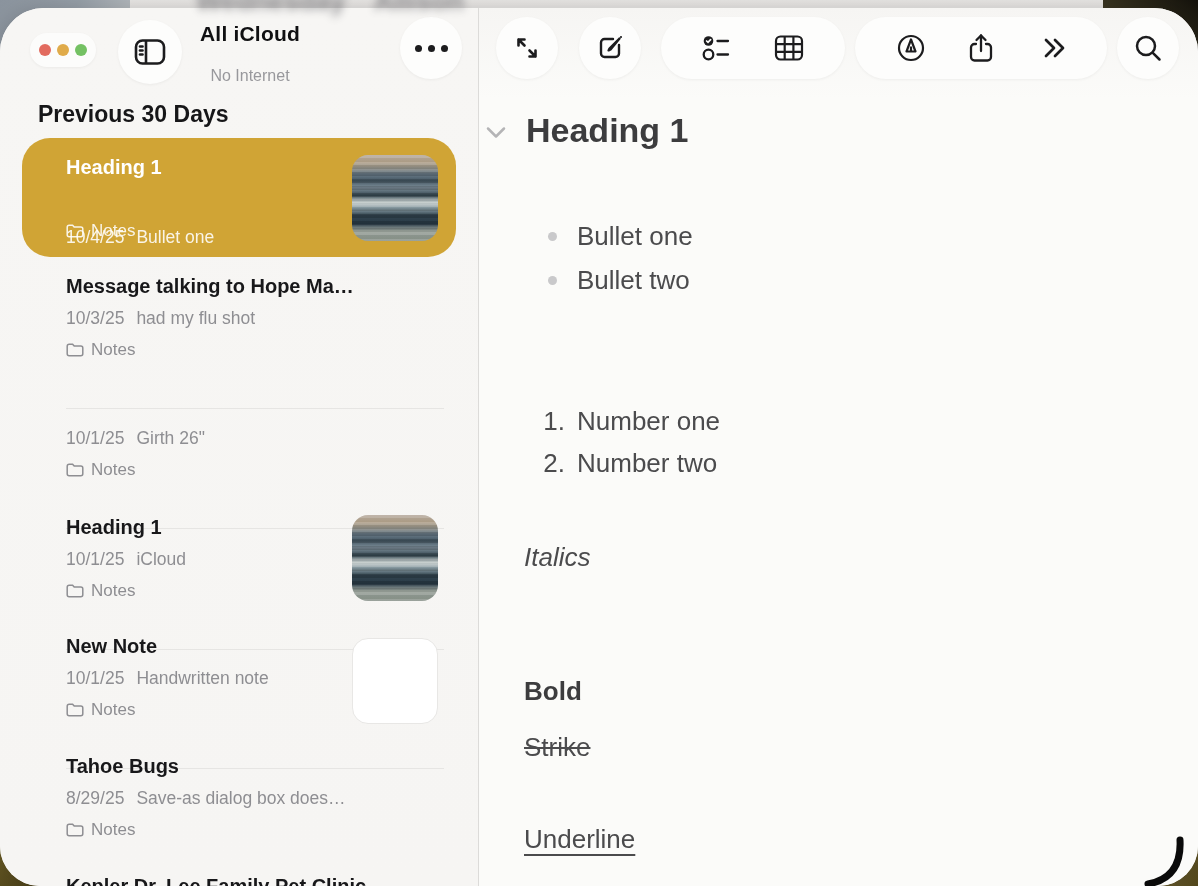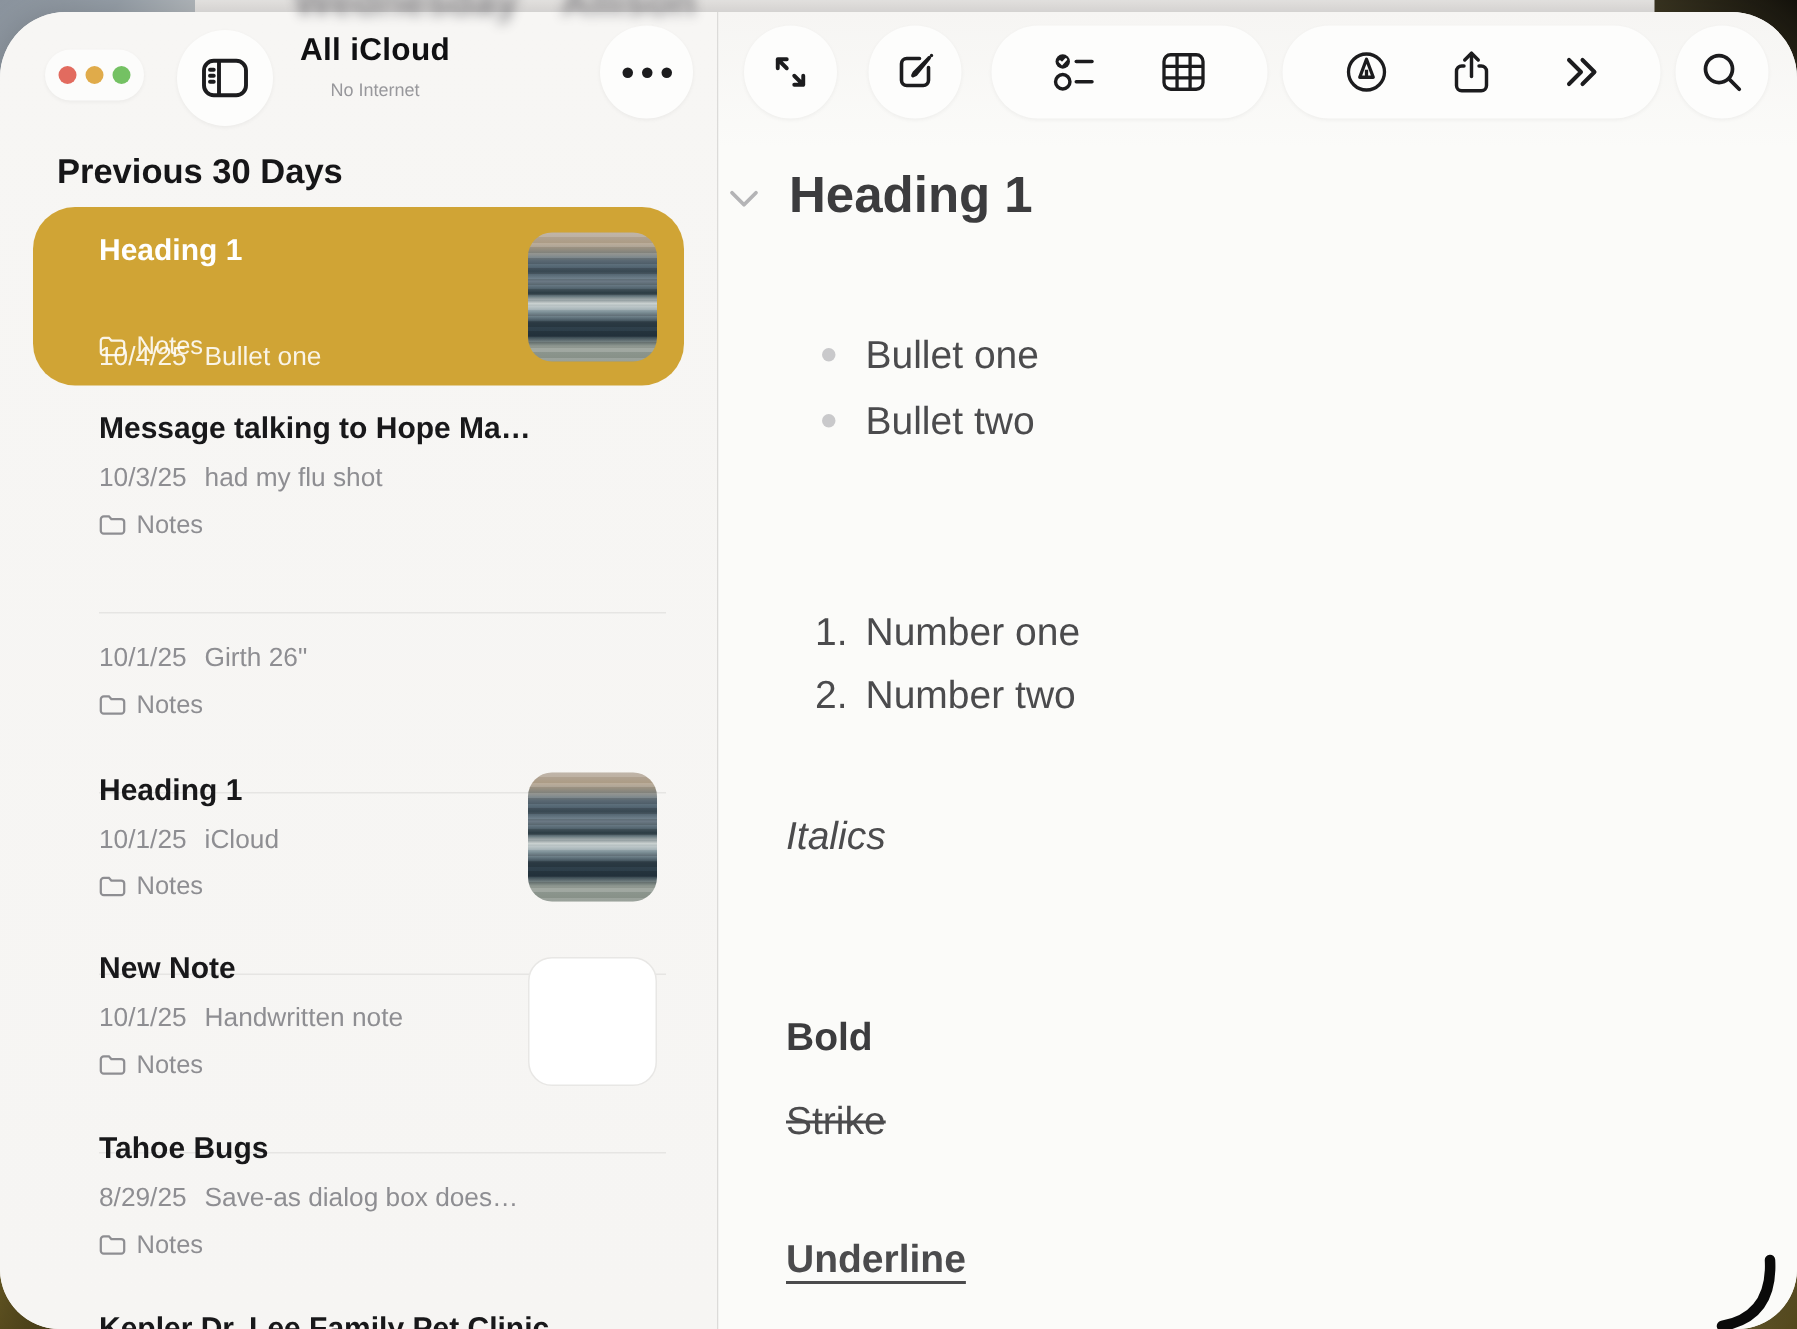--- a/index.html
+++ b/index.html
@@ -31,21 +31,21 @@
   .tdot { width:12px; height:12px; border-radius:50%; }
   .circle-btn { position:absolute; display:flex; align-items:center; justify-content:center;
                 background:#fdfdfc; border-radius:50%; box-shadow:0 1px 3px rgba(0,0,0,.05); color:#1c1c1e; cursor:default; }
   .btn-toggle { left:118px; top:12px; width:64px; height:64px; }
   .btn-more   { left:400px; top:9px;  width:62px; height:62px; }
   .dots3 { display:flex; gap:6px; }
   .dots3 span { width:7px; height:7px; border-radius:50%; background:#1c1c1e; }
 
   .sb-titleblock { position:absolute; left:165px; top:14px; width:170px; text-align:center; }
   .sb-title { font-size:21px; font-weight:700; color:#101012; letter-spacing:.2px; }
-  .sb-sub   { margin-top:7px; font-size:12px; color:#98989c; }
+  .sb-sub   { margin-top:21px; font-size:16px; color:#98989c; }
 
   .section-header { position:absolute; left:38px; top:93px; font-size:23px; font-weight:700; color:#161618; }
 
   
   .sel-card { position:absolute; left:22px; top:130px; width:434px; height:119px; border-radius:28px;
               background:#d0a435; color:#fff; }
   .sel-card .nr-title { position:absolute; left:44px; top:18px; font-size:20px; font-weight:700; color:#fff; }
   .sel-card .nr-meta  { position:absolute; left:44px; top:51px; font-size:17.5px; color:rgba(255,255,255,.88);margin-top:38px; }
   .sel-card .nr-folder{ position:absolute; left:44px; top:83px; font-size:17px; color:rgba(255,255,255,.88);
                         display:flex; align-items:center; gap:7px; }
@@ -77,21 +77,21 @@
   .tb-search { left:638px; }
 
   .ed-chevron { position:absolute; left:6px; top:117px; color:#b4b4b6; }
   .ed-heading { position:absolute; left:47px; top:103px; font-size:34px; font-weight:700; color:#3c3c3e; }
   .ed-line { position:absolute; font-size:26px; color:#4b4b4d; line-height:34px; }
   .bullet-dot { position:absolute; width:9px; height:9px; border-radius:50%; background:#c9c9cb; }
   .num-label { position:absolute; width:30px; text-align:right; font-size:26px; color:#4b4b4d; line-height:34px; }
   .it { font-style:italic; }
   .bd { font-weight:700; color:#3c3c3e;margin-top:40px; }
   .st { text-decoration:line-through; text-decoration-thickness:2px; }
-  .un { text-decoration:underline; text-decoration-thickness:2px; text-underline-offset:6px;font-weight:bold; }
+  .un { text-decoration:underline; text-decoration-thickness:2px; text-underline-offset:6px; }
 
   svg { display:block; }
 </style>
 </head>
 <body>
 
 <div class="screen">
 
   <div class="bg-strip"></div>
   <div class="corner-tl"></div>

